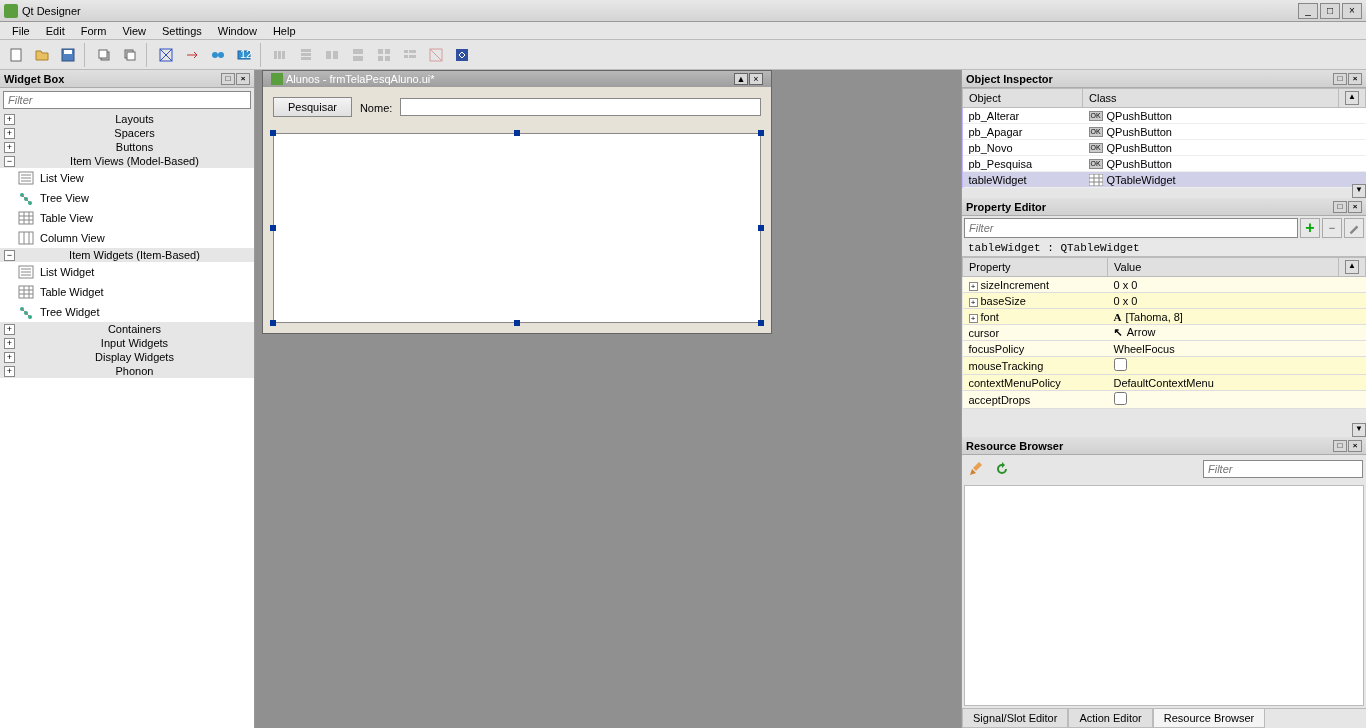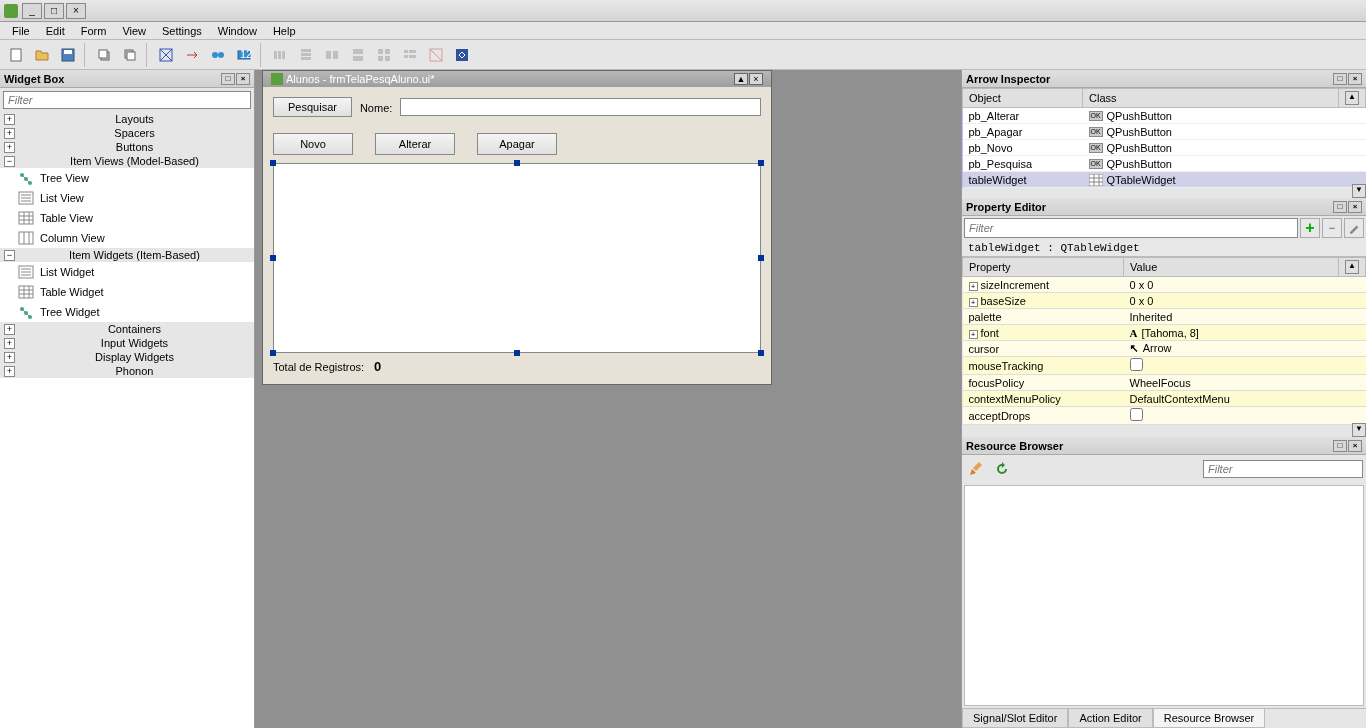--- a/index.html
+++ b/index.html
@@ -94,20 +94,21 @@
 .rb-tab { padding: 3px 10px; border: 1px solid #bbb; border-top: none; background: #e0e0e0; cursor: pointer; }
 .rb-tab.active { background: #f4f4f4; }
 
 .scroll-arrow { width: 14px; height: 14px; background: #e0e0e0; border: 1px solid #888; font-size: 8px; text-align: center; cursor: pointer; }
 </style>
 </head>
 <body>
 
 <div class="titlebar">
   <div class="logo"></div>
+  <span class="title">Qt Designer</span>
   <div class="win-controls">
     <div class="win-btn">_</div>
     <div class="win-btn">□</div>
     <div class="win-btn">×</div>
   </div>
 </div>
 
 <div class="menubar">
   <span>File</span>
   <span>Edit</span>
@@ -251,35 +252,35 @@
         <div class="wb-cat">
           <span class="expand">+</span>
           <span class="wb-cat-label">Buttons</span>
         </div>
         <div class="wb-cat">
           <span class="expand">−</span>
           <span class="wb-cat-label">Item Views (Model-Based)</span>
         </div>
         <div class="wb-item">
           <span class="icon"><svg width="16" height="14">
+              <rect x="1" y="1" width="14" height="12" fill="#fff" stroke="#888"></rect>
+              <line x1="3" y1="4" x2="13" y2="4" stroke="#888"></line>
+              <line x1="3" y1="7" x2="13" y2="7" stroke="#888"></line>
+              <line x1="3" y1="10" x2="13" y2="10" stroke="#888"></line>
+            </svg></span>
+          <span>List View</span>
+        </div>
+        <div class="wb-item">
+          <span class="icon"><svg width="16" height="14">
               <circle cx="4" cy="4" r="2" fill="#3a8"></circle>
               <circle cx="8" cy="8" r="2" fill="#3a8"></circle>
               <circle cx="12" cy="12" r="2" fill="#3a8"></circle>
               <path d="M4 4L8 8L12 12" stroke="#888" fill="none"></path>
             </svg></span>
           <span>Tree View</span>
-        </div>
-        <div class="wb-item">
-          <span class="icon"><svg width="16" height="14">
-              <rect x="1" y="1" width="14" height="12" fill="#fff" stroke="#888"></rect>
-              <line x1="3" y1="4" x2="13" y2="4" stroke="#888"></line>
-              <line x1="3" y1="7" x2="13" y2="7" stroke="#888"></line>
-              <line x1="3" y1="10" x2="13" y2="10" stroke="#888"></line>
-            </svg></span>
-          <span>List View</span>
         </div>
         <div class="wb-item">
           <span class="icon"><svg width="16" height="14">
               <rect x="1" y="1" width="14" height="12" fill="#fff" stroke="#888"></rect>
               <line x1="1" y1="5" x2="15" y2="5" stroke="#888"></line>
               <line x1="1" y1="9" x2="15" y2="9" stroke="#888"></line>
               <line x1="6" y1="1" x2="6" y2="13" stroke="#888"></line>
               <line x1="11" y1="1" x2="11" y2="13" stroke="#888"></line>
             </svg></span>
           <span>Table View</span>
@@ -351,48 +352,39 @@
         <span class="spacer"></span>
         <div class="fw-btn">▲</div>
         <div class="fw-btn">×</div>
       </div>
       <div class="form-body">
         <div class="form-row">
           <button class="form-btn">Pesquisar</button>
           <span class="form-label">Nome:</span>
           <input class="form-input" style="">
         </div>
-        <div class="form-row2">
-          <button class="form-btn2">Novo</button>
-          <button class="form-btn2">Alterar</button>
-          <button class="form-btn2">Apagar</button>
-        </div>
         <div style="position:relative">
           <div class="table-widget"></div>
           <div class="handle" style="top:-3px;left:-3px"></div>
           <div class="handle" style="top:-3px;left:50%;margin-left:-3px"></div>
           <div class="handle" style="top:-3px;right:-3px"></div>
           <div class="handle" style="top:50%;left:-3px;margin-top:-3px"></div>
           <div class="handle" style="top:50%;right:-3px;margin-top:-3px"></div>
           <div class="handle" style="bottom:-3px;left:-3px"></div>
           <div class="handle" style="bottom:-3px;left:50%;margin-left:-3px"></div>
           <div class="handle" style="bottom:-3px;right:-3px"></div>
         </div>
-        <div class="footer-row">
-          <span>Total de Registros:</span>
-          <span class="footer-num">0</span>
-        </div>
       </div>
     </div>
   </div>
 
   <div class="right-panel">
 
     <div class="dock-header">
-      <span>Arrow Inspector</span>
+      <span>Object Inspector</span>
       <span class="spacer"></span>
       <div class="dock-ctrl">□</div>
       <div class="dock-ctrl">×</div>
     </div>
     <div style="height:110px;overflow:hidden;position:relative">
       <table class="oi-table">
         <tbody>
             <tr>
           <th style="width:120px">Object</th>
           <th>Class</th>
@@ -477,61 +469,56 @@
           <svg width="14" height="14" viewBox="0 0 16 16">
             <path d="M3 13l8-8 2 2-8 8z" fill="#888"></path>
           </svg>
         </div>
     </div>
     <div class="pe-class">tableWidget : QTableWidget</div>
     <div style="height:180px;overflow:hidden;position:relative">
       <table class="pe-table">
         <tbody>
             <tr>
-          <th style="width:161px">Property</th>
+          <th style="width:145px">Property</th>
           <th>Value</th>
           <th style="width:14px">
                 <div class="scroll-arrow">▲</div>
               </th>
         </tr>
         </tbody>
           <tbody id="pe-body">
             <tr class="pe-row">
               <td class="pe-prop"><span class="pe-expand">+</span>sizeIncrement</td>
               <td>0 x 0</td>
               <td></td>
             </tr>
             <tr class="pe-row alt">
               <td class="pe-prop"><span class="pe-expand">+</span>baseSize</td>
               <td>0 x 0</td>
               <td></td>
             </tr>
-            <tr class="pe-row">
-              <td class="pe-prop">palette</td>
-              <td>Inherited</td>
-              <td></td>
-            </tr>
             <tr class="pe-row alt">
               <td class="pe-prop"><span class="pe-expand">+</span>font</td>
               <td><span style="font-family:serif;font-weight:bold;margin-right:4px">A</span>[Tahoma, 8]</td>
               <td></td>
             </tr>
             <tr class="pe-row">
               <td class="pe-prop">cursor</td>
               <td><span style="font-family:serif;font-weight:bold;margin-right:4px">↖</span>Arrow</td>
               <td></td>
             </tr>
+            <tr class="pe-row">
+              <td class="pe-prop">focusPolicy</td>
+              <td>WheelFocus</td>
+              <td></td>
+            </tr>
             <tr class="pe-row alt">
               <td class="pe-prop">mouseTracking</td>
               <td><input type="checkbox" style=""></td>
-              <td></td>
-            </tr>
-            <tr class="pe-row">
-              <td class="pe-prop">focusPolicy</td>
-              <td>WheelFocus</td>
               <td></td>
             </tr>
             <tr class="pe-row alt">
               <td class="pe-prop">contextMenuPolicy</td>
               <td>DefaultContextMenu</td>
               <td></td>
             </tr>
             <tr class="pe-row">
               <td class="pe-prop">acceptDrops</td>
               <td><input type="checkbox" style=""></td>

